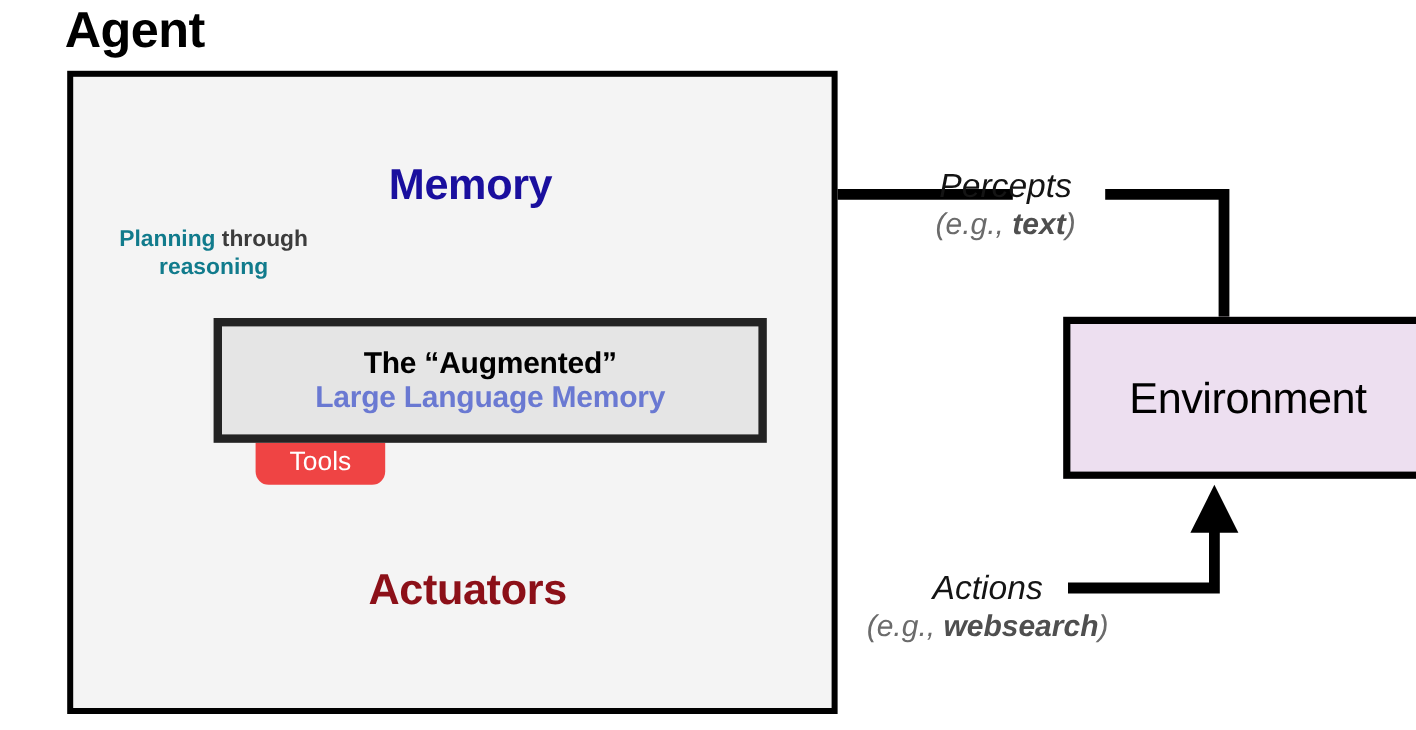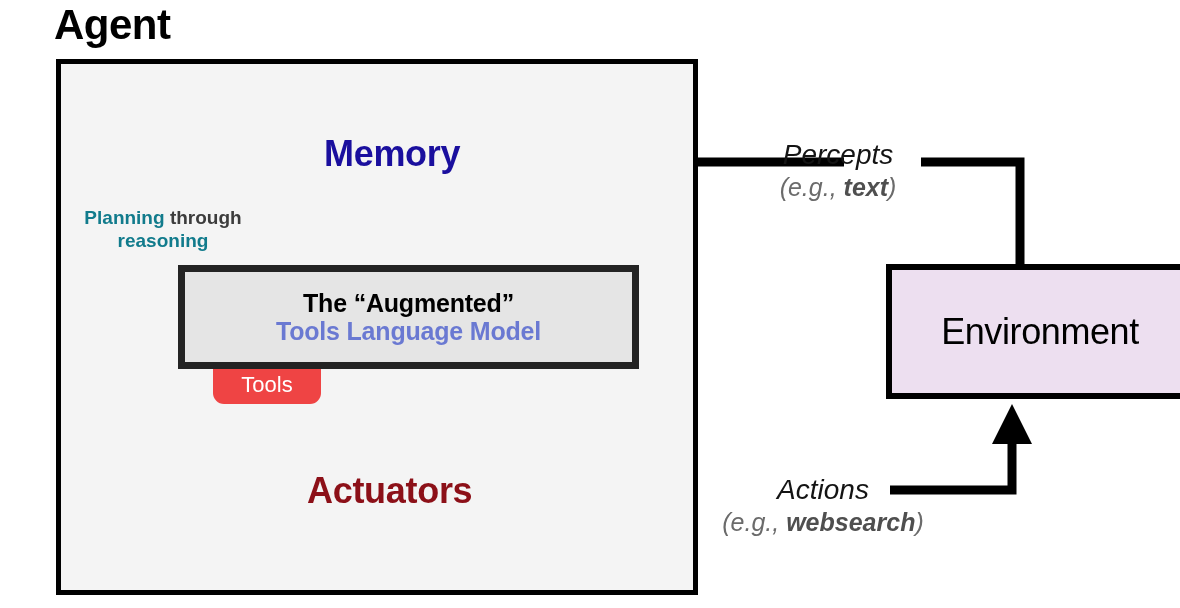--- a/index.html
+++ b/index.html
@@ -71,29 +71,28 @@
     top: 470px;
     font-size: 36px;
     font-weight: 700;
     color: #8c1018;
     letter-spacing: -0.3px;
     white-space: nowrap;
   }
 
   .planning-label {
     position: absolute;
-    left: 63px;
+    left: 78px;
     top: 188px;
     width: 200px;
     text-align: center;
     font-size: 19px;
     font-weight: 700;
     line-height: 1.22;
     color: #3c3c3c;
-    margin-top: 18px;
   }
   .planning-label .tealword { color: #117b8c; }
 
   
   .llm-box {
     position: absolute;
     left: 178px;
     top: 265px;
     width: 461px;
     height: 104px;
@@ -252,21 +251,21 @@
 
   <div class="sensors-label">Memory</div>
 
   <div class="planning-label">
     <span class="tealword">Planning</span><span>&nbsp;</span><span>through</span><br>
     <span class="tealword">reasoning</span>
   </div>
 
   <div class="llm-box">
     <div class="llm-line1">The “Augmented”</div>
-    <div class="llm-line2">Tools Language Model</div>
+    <div class="llm-line2">Large Language Memory</div>
   </div>
 
   <div class="tab tab-tools">Tools</div>
 
   <div class="actuators-label">Actuators</div>
 
   <div class="environment-box">
     <div class="environment-label">Environment</div>
   </div>
 

